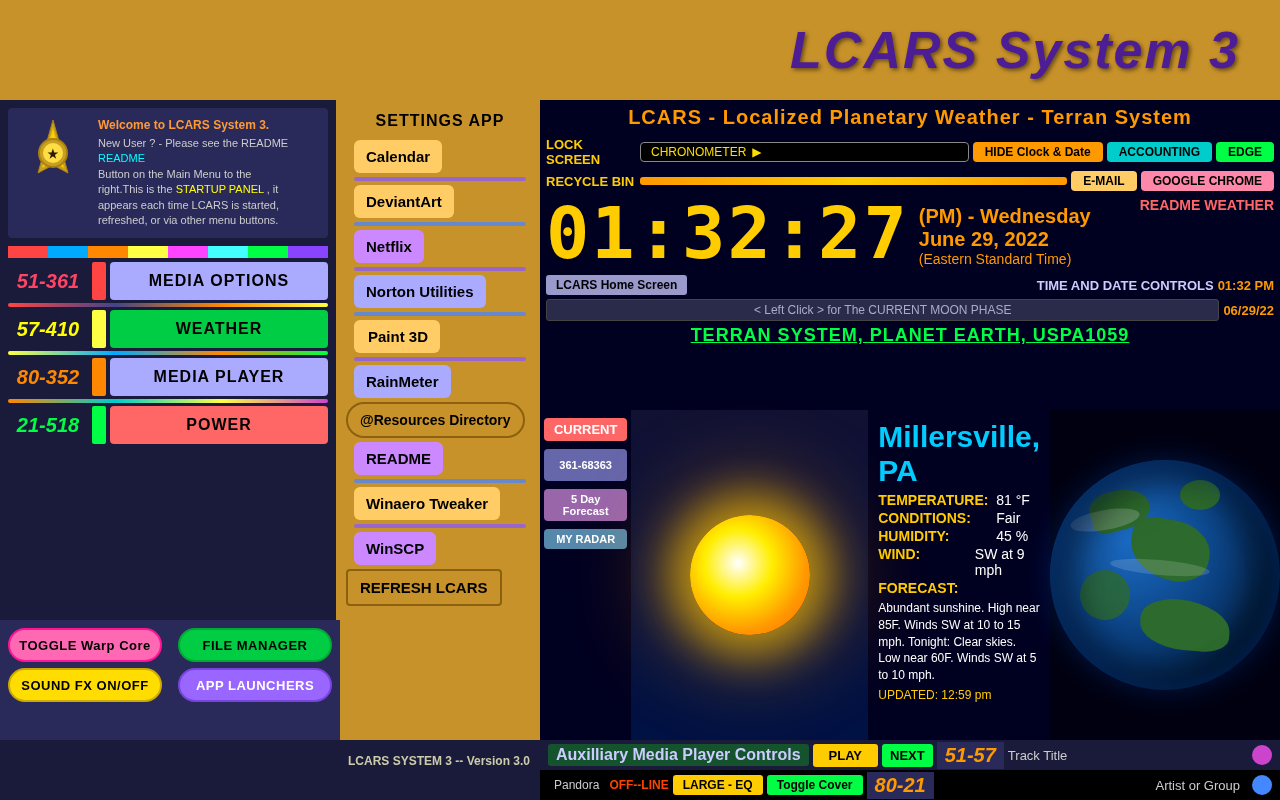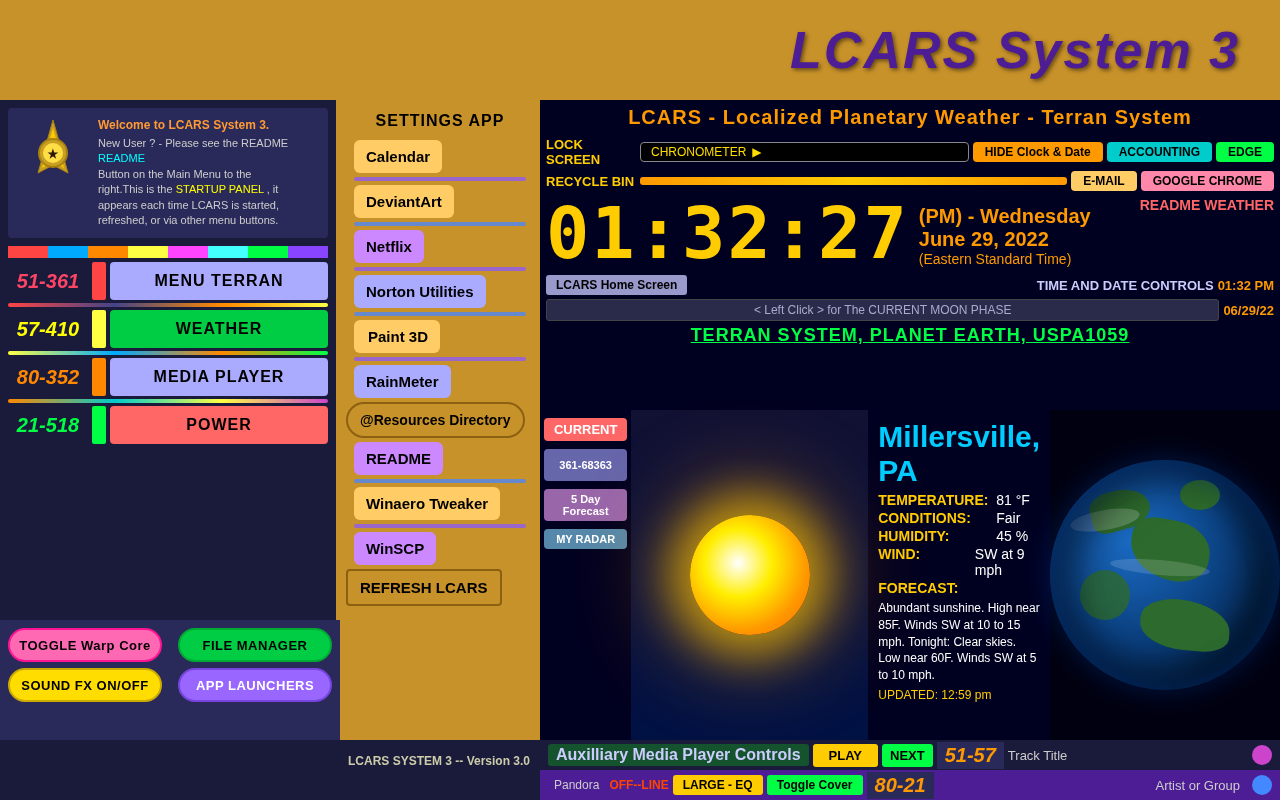--- a/index.html
+++ b/index.html
@@ -625,21 +625,21 @@
     <div class="color-bar" style="background:#ffff44;"></div>
     <div class="color-bar" style="background:#ff44ff;"></div>
     <div class="color-bar" style="background:#44ffff;"></div>
     <div class="color-bar" style="background:#00ff44;"></div>
     <div class="color-bar" style="background:#8844ff;"></div>
   </div>
 
   <div class="nav-row">
     <span class="nav-number" style="color:#ff4466;">51-361</span>
     <div class="nav-color-strip" style="background:#ff4444;"></div>
-    <button class="nav-button" style="background:#aaaaff;">MENU TERRAN</button>
+    <button class="nav-button" style="background:#aaaaff;">MEDIA OPTIONS</button>
   </div>
   <div style="height:4px; margin:0 8px; background: linear-gradient(to right,#ff4444,#444488,#ff8800,#ffff44); border-radius:2px;"></div>
 
   <div class="nav-row">
     <span class="nav-number" style="color:#ffff00;">57-410</span>
     <div class="nav-color-strip" style="background:#ffff44;"></div>
     <button class="nav-button" style="background:#00cc44;">WEATHER</button>
   </div>
   <div style="height:4px; margin:0 8px; background: linear-gradient(to right,#ffff44,#00aaff,#ff8800,#00ff44); border-radius:2px;"></div>
 
@@ -805,21 +805,21 @@
 
   <div style="position:absolute; top:0; left:540px; right:0; height:30px; background:#1a1a3a; display:flex; align-items:center; gap:4px; padding:2px 8px;">
     <span style="background:#14532d; color:#ccccff; font-size:16px; font-weight:bold; padding:2px 8px; border-radius:3px; white-space:nowrap;">Auxilliary Media Player Controls</span>
     <button class="play-btn">PLAY</button>
     <button class="next-btn">NEXT</button>
     <span style="color:#ff9900; font-size:20px; font-weight:bold; background:#2a2a5a; padding:2px 8px; font-style:italic;">51-57</span>
     <span style="flex:1; text-align:left; color:#cccccc; font-size:13px; padding-right:8px;">Track  Title</span>
     <div style="width:20px; height:20px; border-radius:50%; background:#cc44cc;"></div>
   </div>
 
-  <div style="position:absolute; bottom:0; left:540px; right:0; height:30px; background:#4c1d95; display:flex; align-items:center; gap:4px; padding:2px 8px;">
+  <div style="position:absolute; bottom:0; left:540px; right:0; height:30px; background:#000000; display:flex; align-items:center; gap:4px; padding:2px 8px;">
     <span style="color:#cccccc; font-size:12px; padding:2px 6px;">Pandora</span>
     <span style="color:#ff4400; font-size:12px; font-weight:bold;">OFF--LINE</span>
     <button class="large-eq-btn">LARGE - EQ</button>
     <button class="toggle-cover-btn">Toggle Cover</button>
     <span style="color:#ff9900; font-size:20px; font-weight:bold; background:#2a2a5a; padding:2px 8px; font-style:italic;">80-21</span>
     <span style="flex:1; text-align:right; color:#cccccc; font-size:13px; padding-right:8px;">Artist  or  Group</span>
     <div style="width:20px; height:20px; border-radius:50%; background:#4488ff;"></div>
   </div>
 </div>
 

